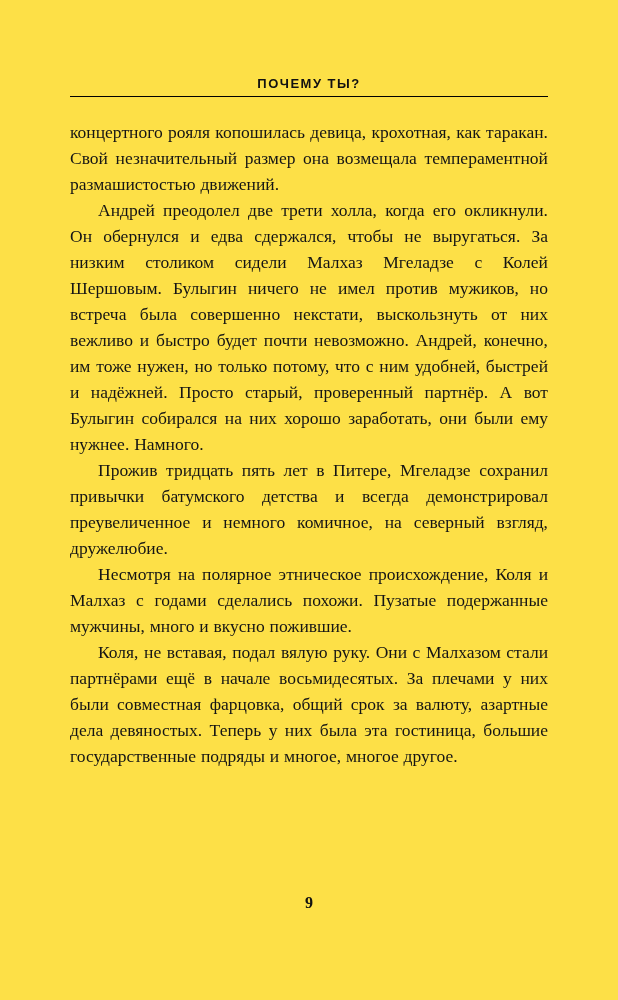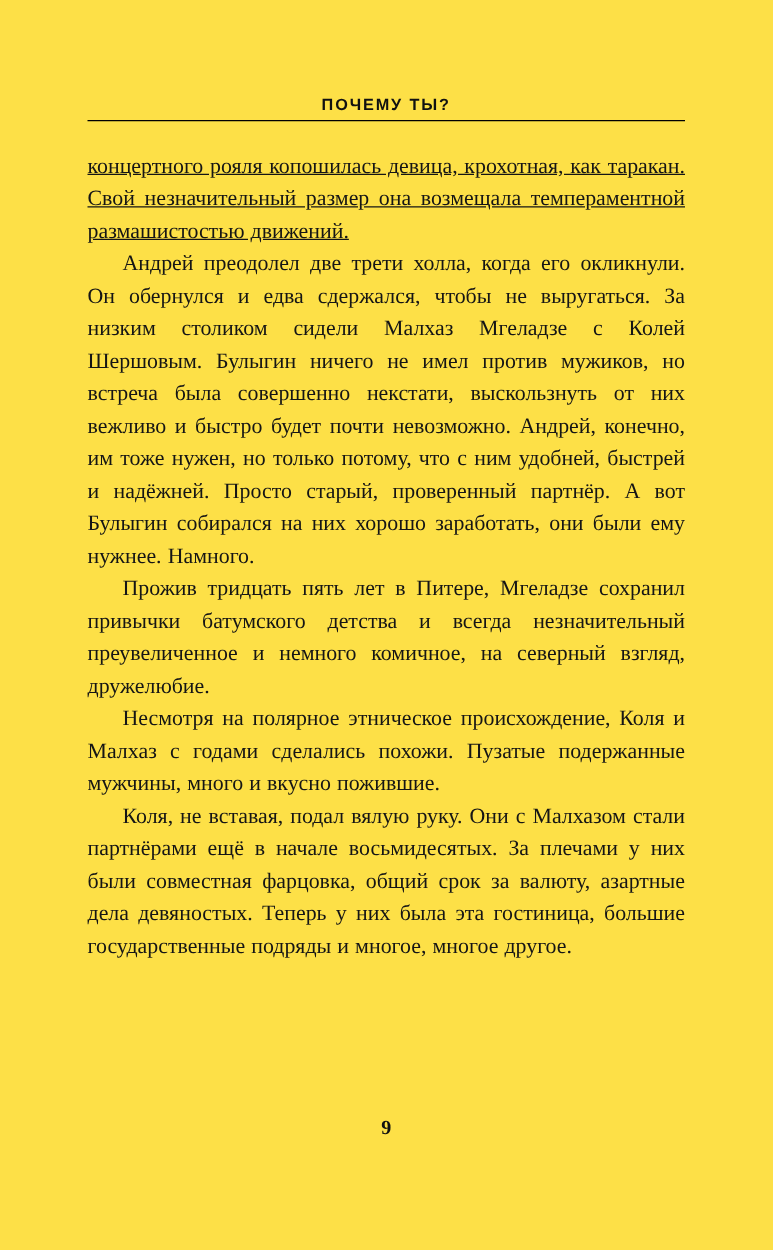--- a/index.html
+++ b/index.html
@@ -48,21 +48,20 @@
     -webkit-hyphens: auto;
     word-spacing: 0.5px;
   }
   .content p {
     margin: 0;
     padding: 0;
     text-indent: 28px;
   }
   .content p.no-indent {
     text-indent: 0;
-    text-decoration: underline;
   }
   .page-number {
     position: absolute;
     bottom: 88px;
     left: 0;
     right: 0;
     text-align: center;
     font-family: "Liberation Serif", serif;
     font-weight: bold;
     font-size: 16px;
@@ -74,20 +73,20 @@
 
 <div class="page">
 
   <div class="running-head">ПОЧЕМУ ТЫ?</div>
 
   <div class="header-rule"></div>
 
   <div class="content">
     <p class="no-indent">концертного рояля копошилась девица, крохотная, как таракан. Свой незначительный размер она возмещала темпераментной размашистостью движений.</p>
     <p>Андрей преодолел две трети холла, когда его окликнули. Он обернулся и едва сдержался, чтобы не выругаться. За низким столиком сидели Малхаз Мгеладзе с Колей Шершовым. Булыгин ничего не имел против мужиков, но встреча была совершенно некстати, выскользнуть от них вежливо и быстро будет почти невозможно. Андрей, конечно, им тоже нужен, но только потому, что с ним удобней, быстрей и надёжней. Просто старый, проверенный партнёр. А вот Булыгин собирался на них хорошо заработать, они были ему нужнее. Намного.</p>
-    <p>Прожив тридцать пять лет в Питере, Мгеладзе сохранил привычки батумского детства и всегда незначительный преувеличенное и немного комичное, на северный взгляд, дружелюбие.</p>
+    <p>Прожив тридцать пять лет в Питере, Мгеладзе сохранил привычки батумского детства и всегда демонстрировал преувеличенное и немного комичное, на северный взгляд, дружелюбие.</p>
     <p>Несмотря на полярное этническое происхождение, Коля и Малхаз с годами сделались похожи. Пузатые подержанные мужчины, много и вкусно пожившие.</p>
     <p>Коля, не вставая, подал вялую руку. Они с Малхазом стали партнёрами ещё в начале восьмидесятых. За плечами у них были совместная фарцовка, общий срок за валюту, азартные дела девяностых. Теперь у них была эта гостиница, большие государственные подряды и многое, многое другое.</p>
   </div>
 
   <div class="page-number">9</div>
 
 </div>
 
 </body></html>

